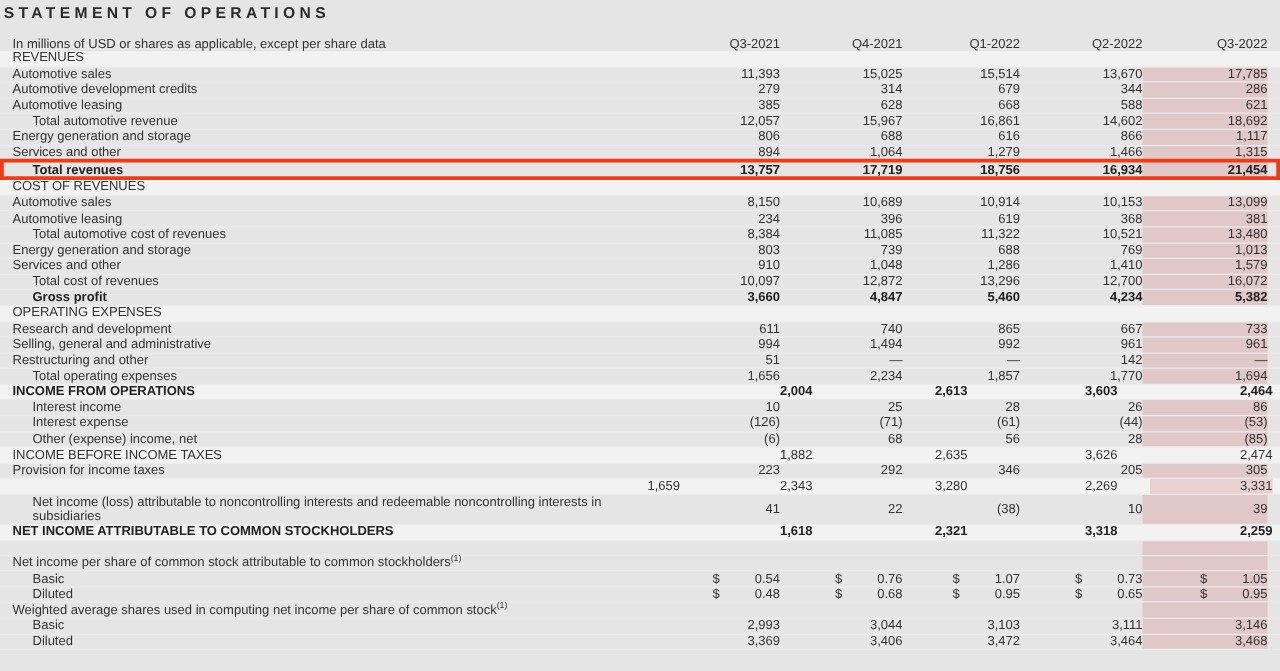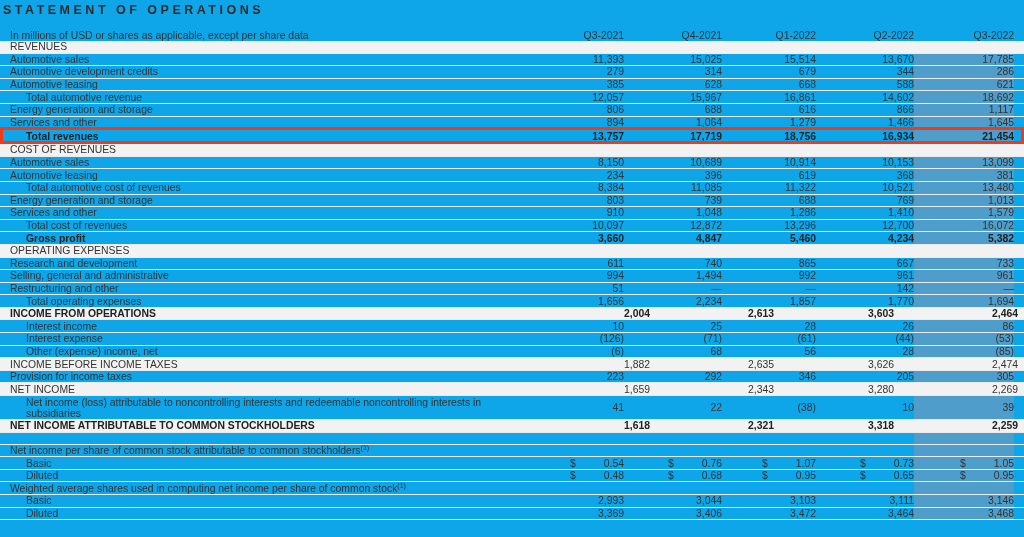--- a/index.html
+++ b/index.html
@@ -1,18 +1,18 @@
 <!DOCTYPE html>
 <html><head>
 <meta charset="utf-8">
 <style>
   * { margin:0; padding:0; box-sizing:border-box; }
   html,body { background:#ffffff; }
   body { font-family:"Liberation Sans", sans-serif; color:#333333; }
-  .page { position:relative; width:1024px; height:537px; background:#0ea5e9; overflow:hidden; }
+  .page { position:relative; width:1024px; height:537px; background:#e5e5e5; overflow:hidden; }
 
   .doc-header { padding:3px 0 0 3px; }
   .doc-title { font-size:12.5px; font-weight:700; letter-spacing:3.5px; color:#2b2b2b; line-height:15px; }
   .doc-subtitle { font-size:12px; font-weight:400; color:#2b2b2b; line-height:14px; }
 
   .grid-row { display:grid; grid-template-columns:544px 80px 98px 94px 98px 100px 10px;
               align-items:center; height:12.6px; }
   .head-row { margin-top:9px; height:14px; align-items:end; }
   .head-row .cell { font-size:10.4px; color:#333; }
 
@@ -117,21 +117,21 @@
         </div>
         <div class="cell edge"></div>
       </div>
       <div class="grid-row row-data row-tint">
         <div class="cell label"><span>Services and other</span></div>
         <div class="cell num c1"><span>894</span></div>
         <div class="cell num c2"><span>1,064</span></div>
         <div class="cell num c3"><span>1,279</span></div>
         <div class="cell num c4"><span>1,466</span></div>
         <div class="cell num c5">
-          <span>1,645</span>
+          <span>1,315</span>
         </div>
         <div class="cell edge"></div>
       </div>
       <div class="grid-row row-data row-tint row-indent row-bold row-highlight">
         <div class="cell label"><span>Total revenues</span></div>
         <div class="cell num c1"><span>13,757</span></div>
         <div class="cell num c2"><span>17,719</span></div>
         <div class="cell num c3"><span>18,756</span></div>
         <div class="cell num c4"><span>16,934</span></div>
         <div class="cell num c5">
@@ -339,21 +339,20 @@
         <div class="cell num c1"><span>223</span></div>
         <div class="cell num c2"><span>292</span></div>
         <div class="cell num c3"><span>346</span></div>
         <div class="cell num c4"><span>205</span></div>
         <div class="cell num c5">
           <span>305</span>
         </div>
         <div class="cell edge"></div>
       </div>
       <div class="grid-row row-band row-tint">
-        <div class="cell label"><span>NET INCOME</span></div>
         <div class="cell num c1"><span>1,659</span></div>
         <div class="cell num c2"><span>2,343</span></div>
         <div class="cell num c3"><span>3,280</span></div>
         <div class="cell num c4"><span>2,269</span></div>
         <div class="cell num c5">
           <span>3,331</span>
         </div>
         <div class="cell edge"></div>
       </div>
       <div class="grid-row row-data row-tint row-twoline">

